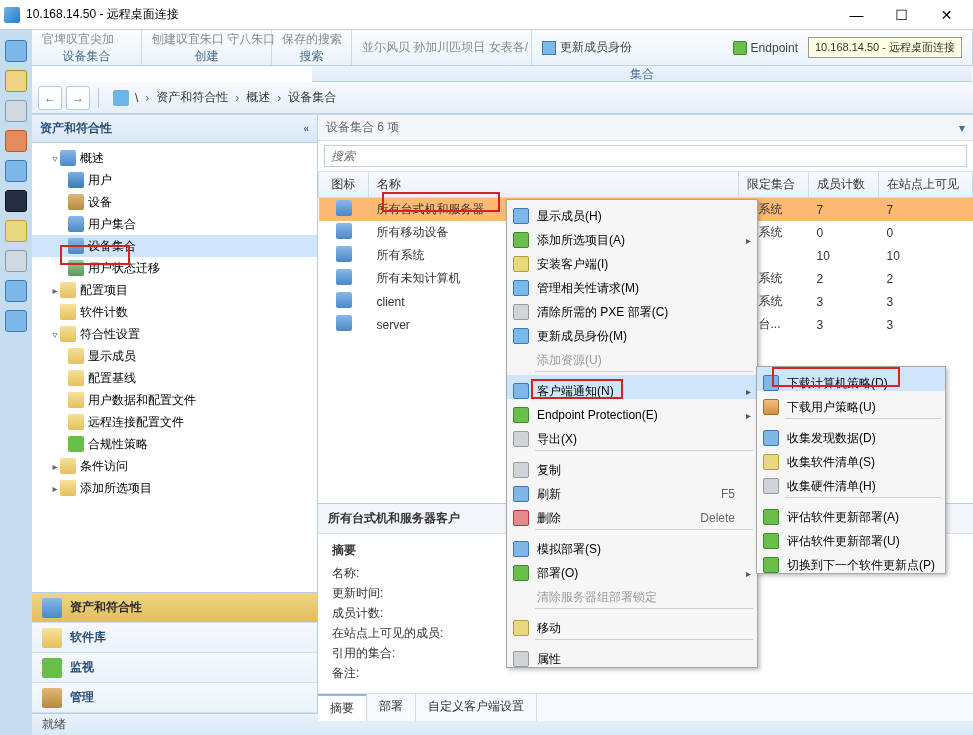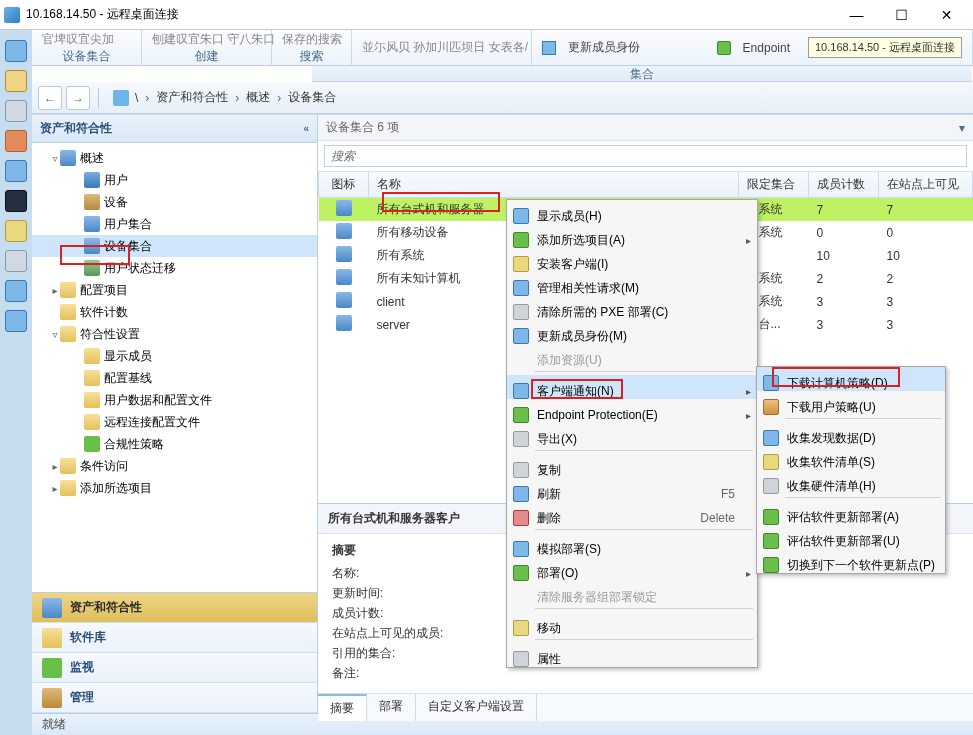--- a/index.html
+++ b/index.html
@@ -20,38 +20,38 @@
 .far-left .flicon.blue { background: #7eb8e8; border-color: #3a78b7; }
 .far-left .flicon.yellow { background: #e8d87e; border-color: #b79b3a; }
 .far-left .flicon.dark { background: #233044; border-color: #111; }
 
 .app { flex: 1; display: flex; flex-direction: column; background: #fff; }
 
 .ribbon { height: 36px; background: linear-gradient(#fafcfe,#ecf3fb); border-bottom: 1px solid #b9d0e8; display: flex; font-size: 11px; color: #444; }
 .ribbon .rgroup { display: flex; flex-direction: column; justify-content: center; border-right: 1px solid #c8dbee; padding: 0 10px; position: relative; }
 .ribbon .rgroup .row1 { color: #888; white-space: nowrap; }
 .ribbon .rgroup .row2 { color: #4a6c92; text-align: center; }
-.ribbon .rgroup.badge { flex-direction: row; align-items: center; gap: 12px; }
+.ribbon .rgroup.badge { flex-direction: row; align-items: center; gap: 4px; }
 .ribbon .ipbox { background: #ffffe1; border: 1px solid #999; padding: 2px 6px; font-size: 11px; color: #333; margin-left: 6px; white-space: nowrap; }
 .ep-icon { width: 14px; height: 14px; background: #6abf4b; border: 1px solid #3f8a2c; border-radius: 2px; display: inline-block; }
 
 .navbar { height: 32px; background: linear-gradient(#f6f9fd,#e7eff8); border-bottom: 1px solid #b9d0e8; display: flex; align-items: center; padding: 0 6px; gap: 4px; font-size: 12px; color: #333; }
 .navbar .navbtn { width: 24px; height: 24px; border: 1px solid #aecbe8; border-radius: 3px; background: #fff; text-align: center; line-height: 22px; color: #4a6c92; }
 .navbar .navicon { width: 16px; height: 16px; background: #6db5e8; border-radius: 2px; margin: 0 2px 0 6px; }
 .navbar .crumb { color: #333; }
 .navbar .sep { color: #666; margin: 0 3px; }
 
 .main { flex: 1; display: flex; border-top: 1px solid #cfd8e2; }
 
 .sidebar { width: 286px; display: flex; flex-direction: column; border-right: 1px solid #b9cfe6; background: #fff; }
 .sidebar-title { background: linear-gradient(#eaf2fb,#d9e8f7); border-bottom: 1px solid #b9cfe6; padding: 5px 8px; font-weight: bold; color: #2a4e7a; display: flex; justify-content: space-between; align-items: center; }
 .sidebar-title .arrow { font-size: 10px; color: #4a6c92; }
 .tree { flex: 1; overflow: auto; padding: 4px 0; }
 .tree-item { display: flex; align-items: center; height: 22px; padding-left: 18px; cursor: default; }
-.tree-item.d1 { padding-left: 52px; }
+.tree-item.d1 { padding-left: 36px; }
 .tree-item.selected { background: #cee5fc; }
 .tree-item .ticon2 { width: 16px; height: 16px; margin-right: 4px; border-radius: 2px; }
 .tree-item .tw { font-size: 10px; color: #666; width: 10px; text-align: center; }
 .icon-users { background: linear-gradient(#7aaee0,#3a78b7); }
 .icon-dev { background: linear-gradient(#e0b87a,#b78a3a); }
 .icon-coll { background: linear-gradient(#8ab8e8,#4a88c7); }
 .icon-status { background: linear-gradient(#9ac898,#5a9858); }
 .icon-folder { background: linear-gradient(#f6e09a,#e6c05a); }
 .icon-green { background: #6abf4b; }
 
@@ -67,21 +67,21 @@
 
 .grid { flex: 1; overflow: hidden; position: relative; }
 table { border-collapse: collapse; width: 100%; }
 th { background: linear-gradient(#f8fafd,#ebf2fa); border: 1px solid #d0dbe8; border-top: none; text-align: left; padding: 4px 8px; font-weight: normal; color: #333; }
 td { padding: 2px 8px; border-bottom: 0; color: #333; height: 22px; }
 .row-icon { width: 16px; height: 16px; background: linear-gradient(#8ab8e8,#4a88c7); border-radius: 2px; display: inline-block; }
 .w-icon { width: 50px; text-align: center; }
 .w-name { width: 370px; font-family: Liberation Mono, monospace; }
 .w-coll { width: 70px; }
 .w-cnt  { width: 70px; }
-tr.selrow { background: #bef264; }
+tr.selrow { background: #fdba74; }
 
 .ctx-menu { position: absolute; background: #f6f6f6; border: 1px solid #a7a7a7; box-shadow: 2px 2px 4px rgba(0,0,0,0.25); font-size: 12px; z-index: 50; }
 .ctx-menu .mi { display: flex; align-items: center; height: 24px; padding: 8px 22px 0 30px; position: relative; white-space: nowrap; }
 .ctx-menu .mi.disabled { color: #999; }
 .ctx-menu .mi .micon { position: absolute; left: 6px; width: 16px; height: 16px; border-radius: 2px; }
 .ctx-menu .mi .submark { position: absolute; right: 6px; font-size: 10px; color: #555; }
 .ctx-menu .mi .shortcut { position: absolute; right: 22px; color: #666; }
 .ctx-menu .sep2 { height: 1px; background: #d0d0d0; margin: 3px 4px 3px 28px; }
 .ctx-menu .mi.sel { background: #cee5fc; }
 .ctx1 { left: 506px; top: 199px; width: 252px; }

